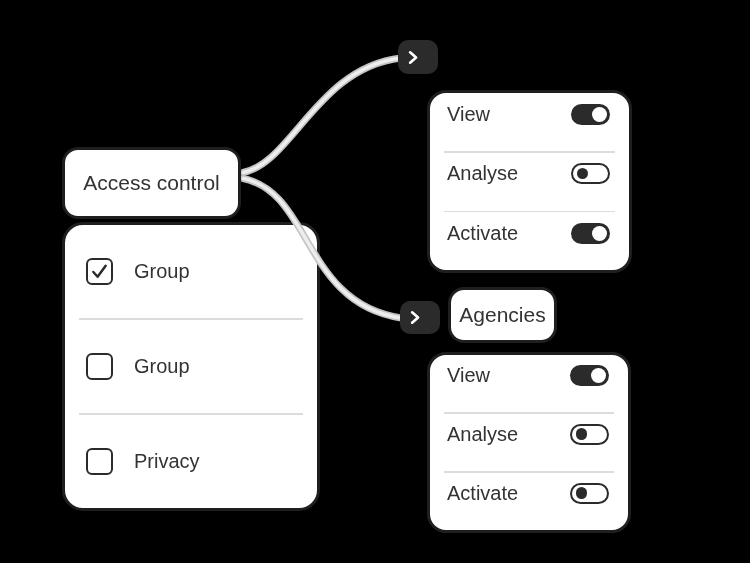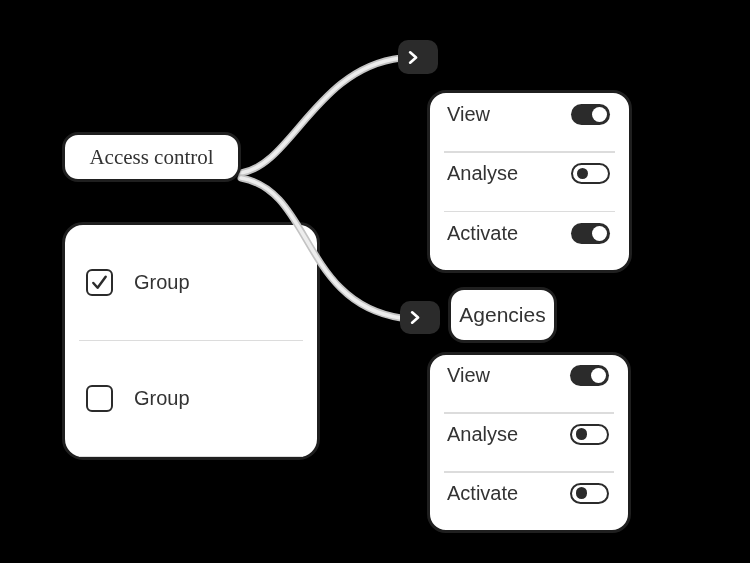--- a/index.html
+++ b/index.html
@@ -96,22 +96,22 @@
     position: absolute;
     background: #2b2b2b;
     border-radius: 10px;
     z-index: 3;
     display: flex;
     align-items: center;
   }
   .chevron-tab svg { margin-left: 5px; }
 
   
-  .access-box       { left: 62px;  top: 132px; width: 179px; height: 50px; font-family: Liberation Serif, serif; }
-  .checks-panel     { left: 62px;  top: 222px; width: 258px; height: 238px; border-radius: 21px; }
+  .access-box       { left: 62px;  top: 147px; width: 179px; height: 72px; }
+  .checks-panel     { left: 62px;  top: 222px; width: 258px; height: 289px; border-radius: 21px; }
   .mkt-tab          { left: 398px; top: 40px;  width: 40px;  height: 34px; }
   .mkt-box          { left: 427px; top: 29px;  width: 166px; height: 54px; }
   .mkt-panel        { left: 427px; top: 90px;  width: 205px; height: 183px; }
   .ag-tab           { left: 400px; top: 301px; width: 40px;  height: 33px; }
   .ag-box           { left: 448px; top: 287px; width: 109px; height: 56px; }
   .ag-panel         { left: 427px; top: 352px; width: 204px; height: 181px; }
 </style>
 </head>
 <body>
 
@@ -142,20 +142,26 @@
       <span class="row-label">Group</span>
     </div>
     <div class="divider"></div>
     <div class="row check-row">
       <span class="checkbox off">
         
       </span>
       <span class="row-label">Group</span>
     </div>
     <div class="divider"></div>
+    <div class="row check-row">
+      <span class="checkbox off">
+        
+      </span>
+      <span class="row-label">Privacy</span>
+    </div>
   </div>
 
   <div class="chevron-tab mkt-tab">
     <svg width="19" height="19" viewBox="0 0 24 24">
       <polyline points="9,5.5 16.5,12 9,18.5" fill="none" stroke="#ffffff" stroke-width="3.4" stroke-linecap="round" stroke-linejoin="round"></polyline>
     </svg>
   </div>
 
   <div class="panel mkt-panel">
     <div class="row toggle-row">

